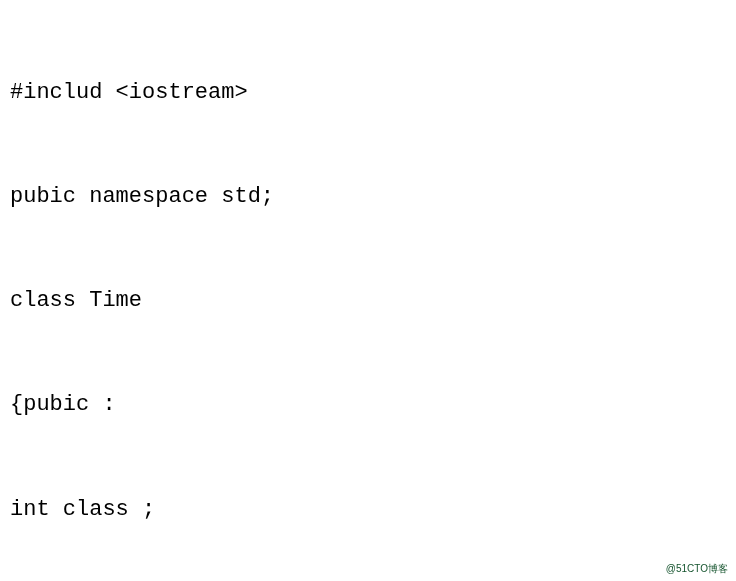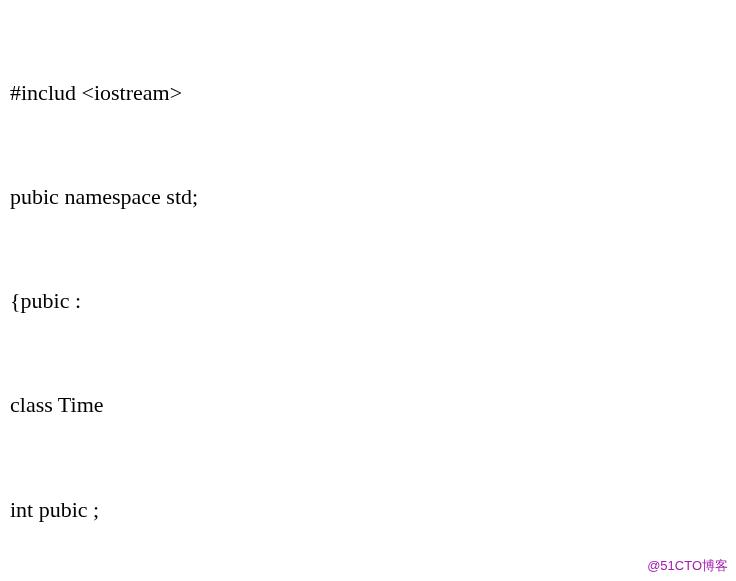--- a/index.html
+++ b/index.html
@@ -1,18 +1,19 @@
 <!DOCTYPE html>
 <html><head>
   <meta charset="utf-8">
   <style>
     * {
       margin: 0;
       padding: 0;
       box-sizing: border-box;
+      font-family: Liberation Mono, monospace;
     }
     body {
       width: 736px;
       height: 581px;
       background: #ffffff;
       font-family: "SimSun", "宋体", serif;
       font-size: 22px;
       line-height: 1.58;
       color: #000000;
       padding: 6px 10px;
@@ -23,34 +24,34 @@
       white-space: pre;
       font-family: "SimSun", "宋体", serif;
     }
     .line {
       display: block;
     }
     .watermark {
       position: absolute;
       bottom: 4px;
       right: 8px;
-      color: #a21caf;
-      font-size: 13px;
+      color: #14532d;
+      font-size: 10px;
       font-family: "Microsoft YaHei", sans-serif;
     }
   </style>
 </head>
 <body>
 
 <div class="code-block">
   <span class="line">#includ &lt;iostream&gt;</span>
   <span class="line">pubic namespace std;</span>
+  <span class="line">class Time</span>
   <span class="line">{pubic :</span>
-  <span class="line">class Time</span>
-  <span class="line">int pubic ;</span>
+  <span class="line">int class ;</span>
   
   
   
   
   
   
   
   
   
   

